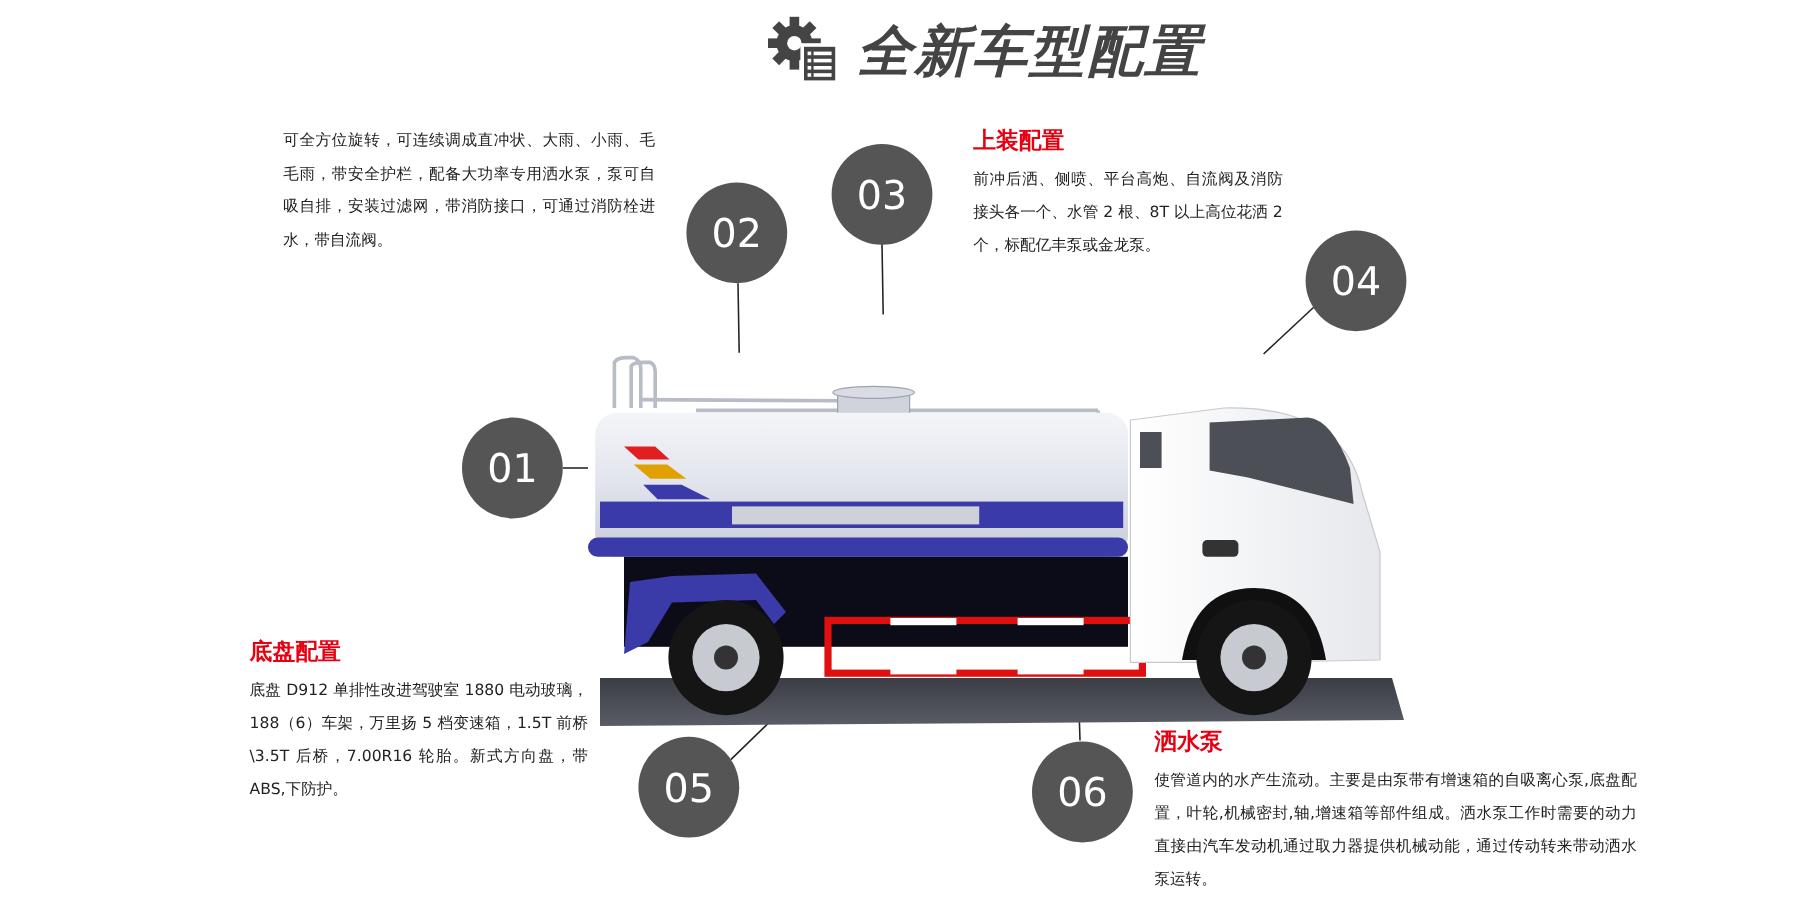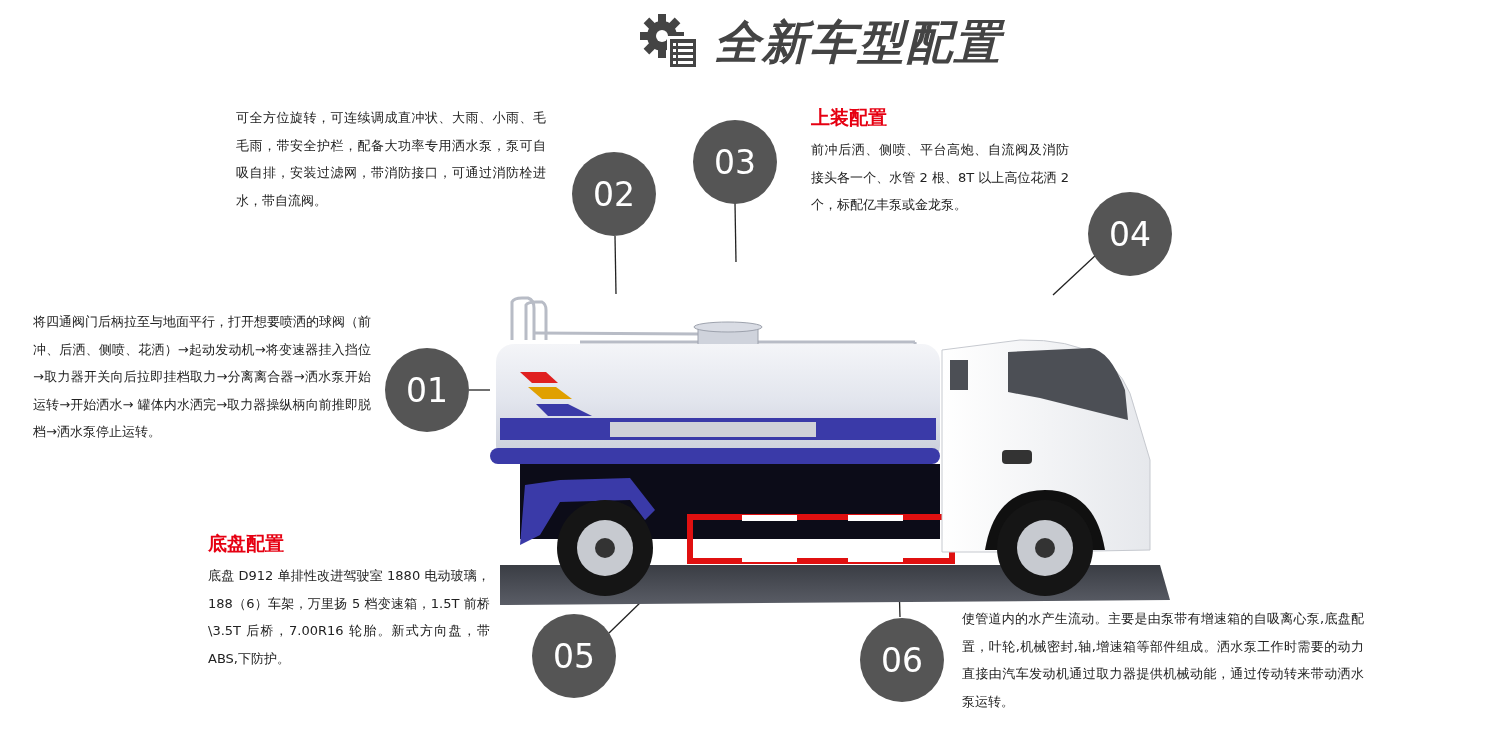--- a/index.html
+++ b/index.html
@@ -142,35 +142,35 @@
 </div>
 
 <div class="abs num-circle" style="left:385px;top:348px">01</div>
 <div class="abs num-circle" style="left:572px;top:152px">02</div>
 <div class="abs num-circle" style="left:693px;top:120px">03</div>
 <div class="abs num-circle" style="left:1088px;top:192px">04</div>
 <div class="abs num-circle" style="left:532px;top:614px">05</div>
 <div class="abs num-circle" style="left:860px;top:618px">06</div>
 
 <div class="abs" style="left:33px;top:308px;width:338px">
-  <p class="feat-body">将四通阀门后柄拉至与地面平行，打开想要喷洒的球阀（前冲、后洒、侧喷、花洒）→起动发动机→将变速器挂入挡位→取力器开关向后拉即挂档取力→分离离合器→洒水泵开始运转→开始洒水→  罐体内水洒完→取力器操纵柄向前推即脱档→洒水泵停止运转。</p>
 </div>
 
 <div class="abs" style="left:236px;top:104px;width:310px">
   <p class="feat-body">可全方位旋转，可连续调成直冲状、大雨、小雨、毛毛雨，带安全护栏，配备大功率专用洒水泵，泵可自吸自排，安装过滤网，带消防接口，可通过消防栓进水，带自流阀。</p>
 </div>
 
 <div class="abs" style="left:811px;top:104px;width:258px">
   <div class="feat-title">上装配置</div>
   <p class="feat-body">前冲后洒、侧喷、平台高炮、自流阀及消防接头各一个、水管 2 根、8T 以上高位花洒 2 个，标配亿丰泵或金龙泵。</p>
 </div>
 
 <div class="abs" style="left:1158px;top:291px;width:276px">
 </div>
 
 <div class="abs" style="left:208px;top:530px;width:282px">
   <div class="feat-title">底盘配置</div>
   <p class="feat-body">底盘 D912 单排性改进驾驶室 1880 电动玻璃，188（6）车架，万里扬 5 档变速箱，1.5T 前桥\3.5T 后桥，7.00R16 轮胎。新式方向盘，带 ABS,下防护。</p>
 </div>
 
 <div class="abs" style="left:962px;top:605px;width:402px">
+  <div class="feat-title">洒水泵</div>
   <p class="feat-body">使管道内的水产生流动。主要是由泵带有增速箱的自吸离心泵,底盘配置，叶轮,机械密封,轴,增速箱等部件组成。洒水泵工作时需要的动力直接由汽车发动机通过取力器提供机械动能，通过传动转来带动洒水泵运转。</p>
 </div>
 
 </body></html>

